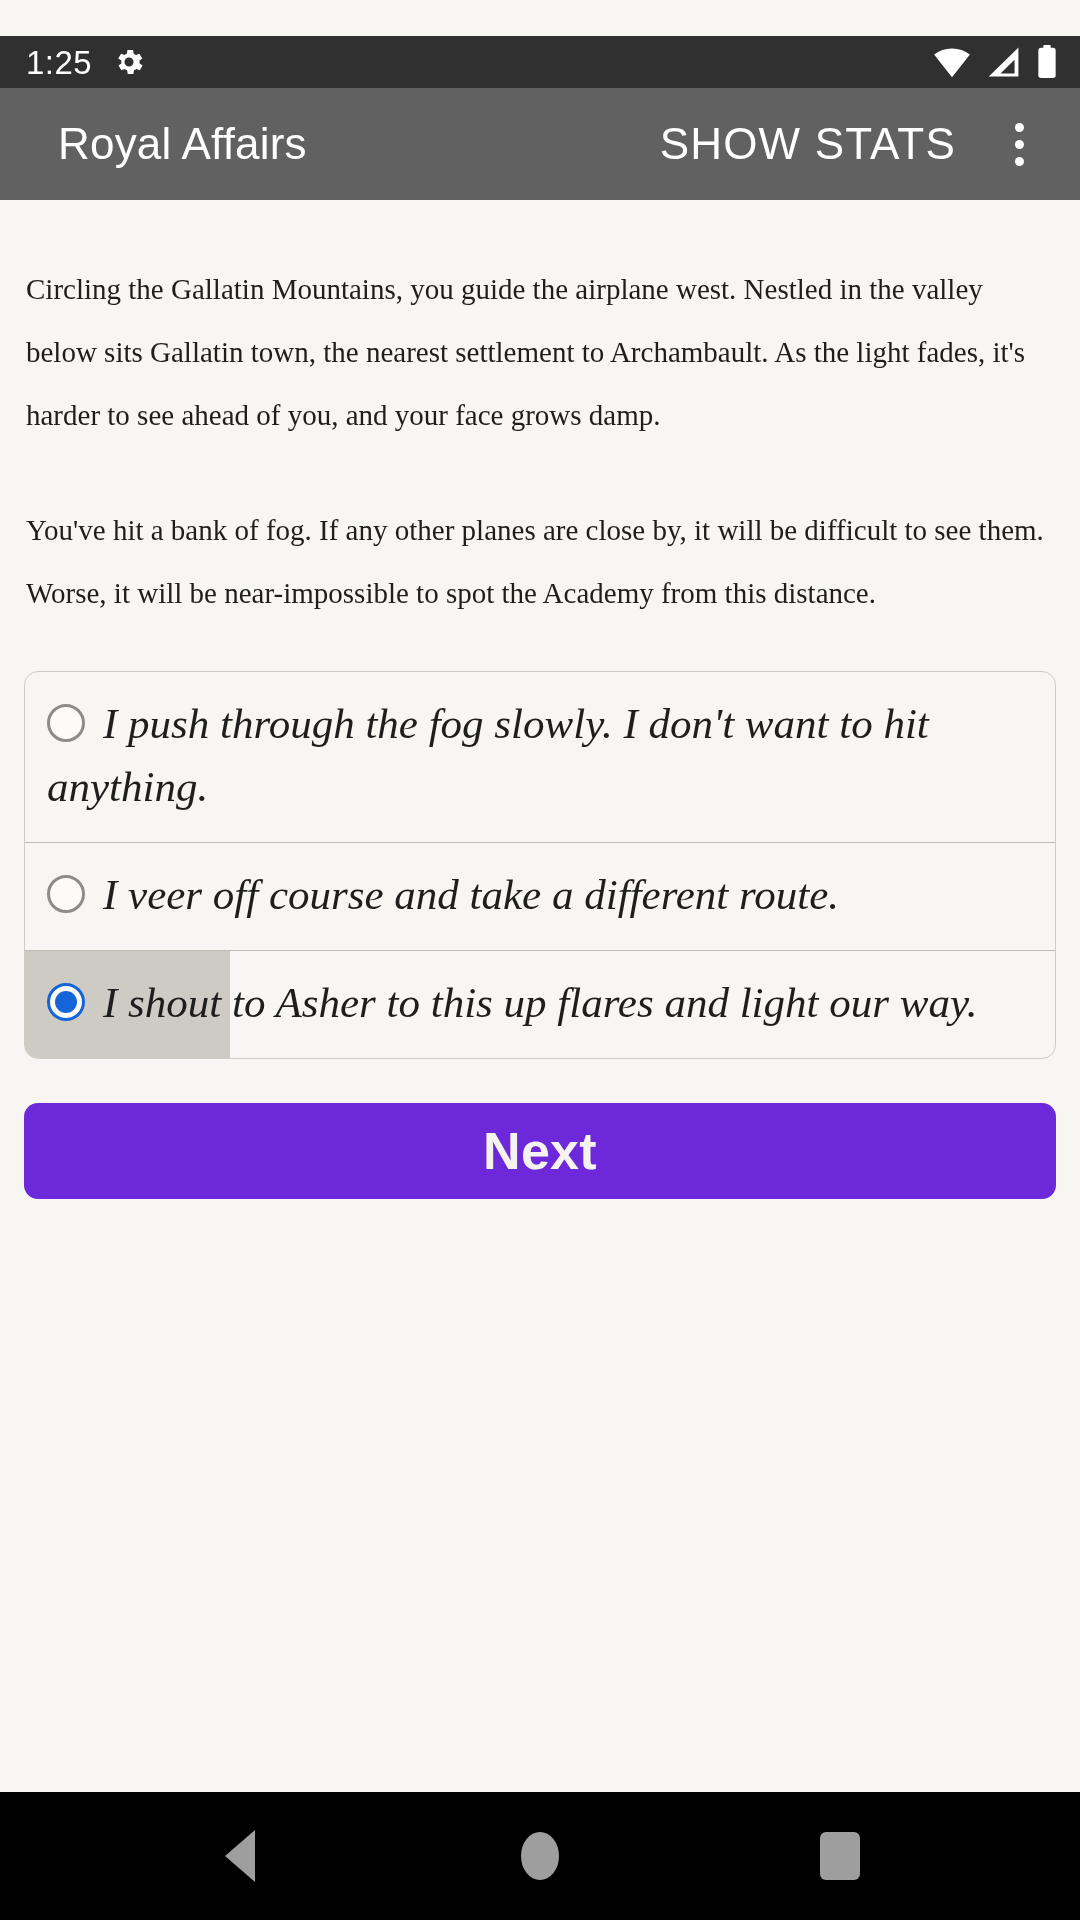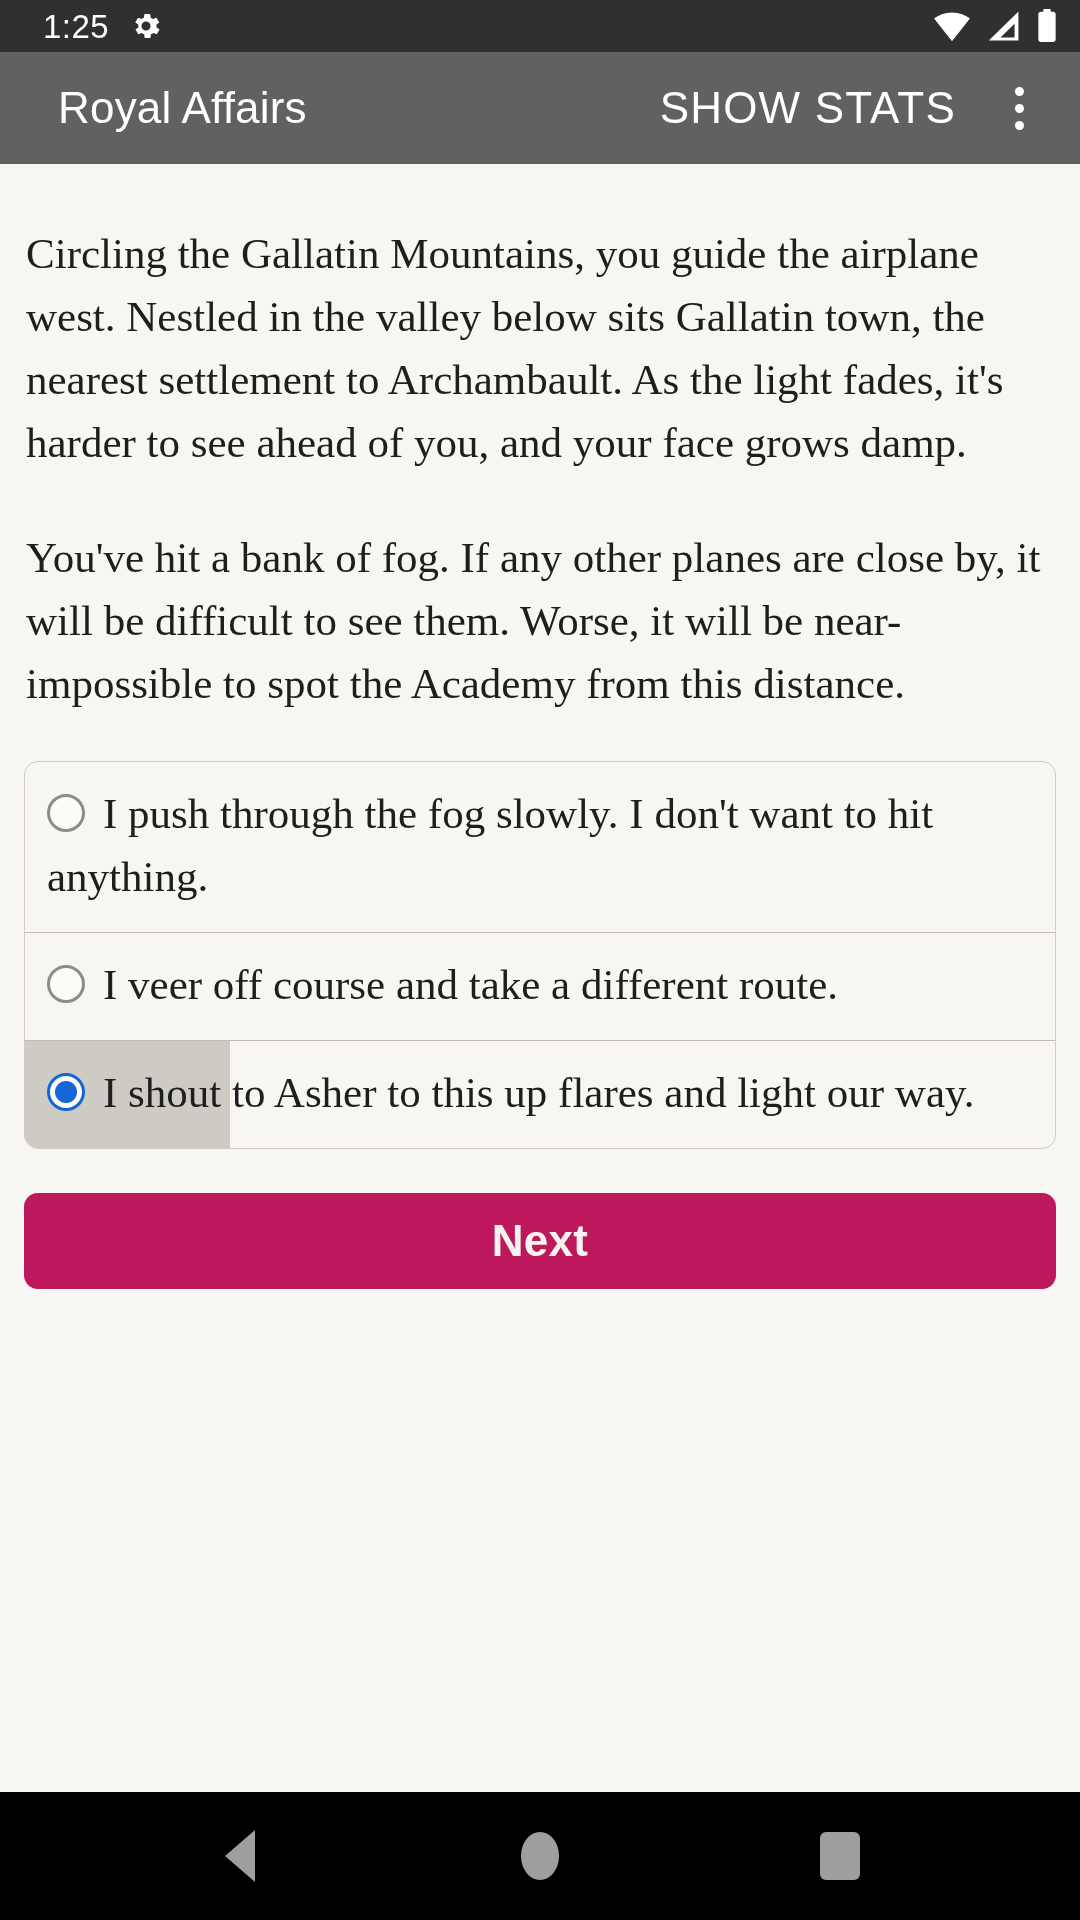--- a/index.html
+++ b/index.html
@@ -24,22 +24,23 @@
     display:flex;
     flex-direction:column;
   }
 
   
   .status-bar {
     height:52px;
     background:#303030;
     display:flex;
     align-items:center;
-    padding:0 22px 0 43px;
+    padding:0 22px 0 26px;
     flex:0 0 auto;
+    margin-top:36px;
   }
   .status-time {
     color:#FFFFFF;
     font-family:"Liberation Sans", sans-serif;
     font-size:33px;
     letter-spacing:0.5px;
     line-height:1;
   }
   .status-left-icons {
     display:flex;
@@ -106,33 +107,34 @@
   .content {
     flex:1 1 auto;
     background:#F8F6F2;
     padding:58px 24px 0 24px;
     overflow:hidden;
   }
 
   .story-text {
     color:#1E1E1E;
     font-family:"Liberation Serif", serif;
-    font-size:43px;
+    font-size:29px;
     line-height:63px;
     padding:0 2px;
   }
   .story-text p + p { margin-top:52px; }
 
   
   .options-card {
     margin-top:46px;
     border:1.5px solid #CFCCC6;
     border-radius:14px;
     background:#F8F6F2;
     overflow:hidden;
+    font-style:italic;
   }
   .option {
     position:relative;
     display:block;
     padding:20px 22px 24px 22px;
     cursor:pointer;
     background:transparent;
   }
   .option + .option { border-top:1.5px solid #BFBCB6; }
 
@@ -182,24 +184,24 @@
   }
 
   
   .next-button {
     display:block;
     width:100%;
     margin-top:44px;
     height:96px;
     border:none;
     border-radius:14px;
-    background:#be185d;
+    background:#6d28d9;
     color:#F5F3EF;
     font-family:"Liberation Sans", sans-serif;
-    font-size:44px;
+    font-size:52px;
     font-weight:700;
     letter-spacing:0.3px;
     cursor:pointer;
   }
 
   
   .nav-bar {
     flex:0 0 auto;
     height:128px;
     background:#000000;

